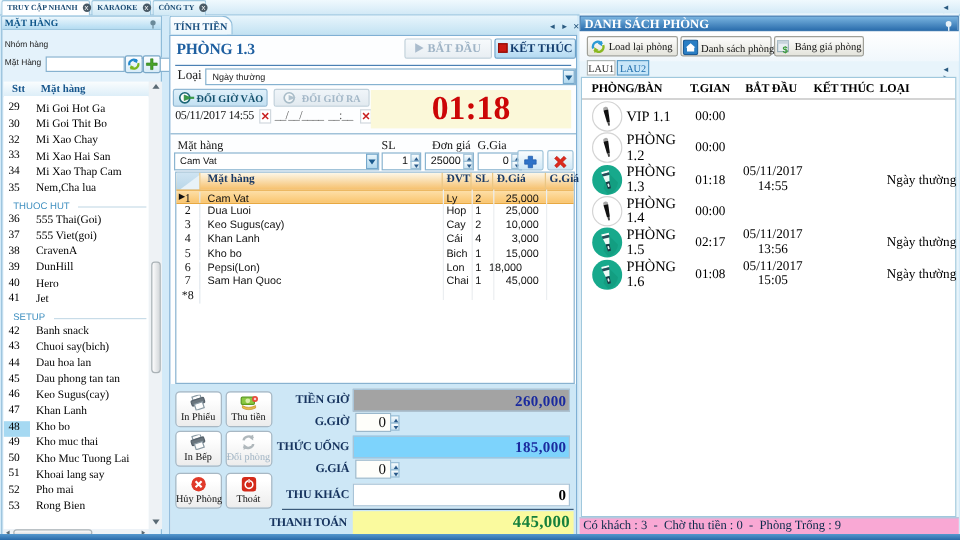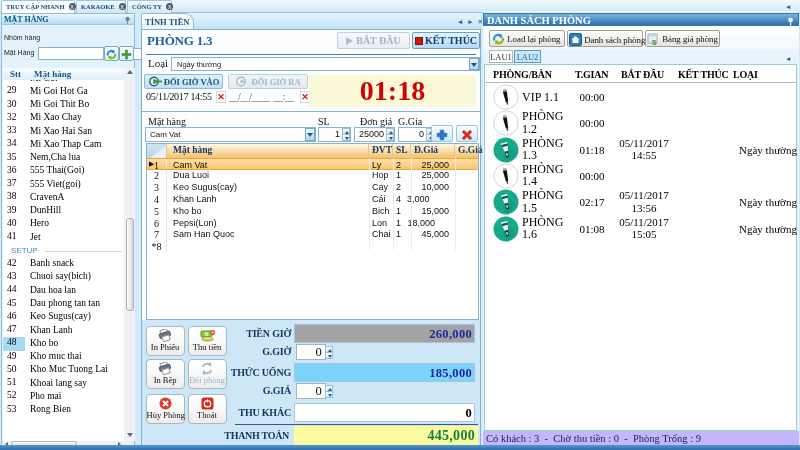--- a/index.html
+++ b/index.html
@@ -83,21 +83,21 @@
 .rbtn svg { vertical-align:-3px; }
 .rtab { position:absolute; top:39px; height:13px; font-size:8.5px; white-space:nowrap;}
 #rlist { left:1px; top:53px; width:313px; height:367px; background:#fff; border:1px solid #a0c8dd; }
 .rhcol { position:absolute; top:4px; font-weight:bold; font-size:10px; letter-spacing:-0.2px; color:#000; white-space:nowrap;}
 .rrow { position:absolute; left:0; width:100%; height:26px; }
 .circle { position:absolute; left:8px; top:0px; width:26px; height:26px; border-radius:50%;}
 .rname { position:absolute; left:37px; font-size:12px; color:#000; line-height:12.5px; white-space:nowrap;}
 .rtime { position:absolute; left:86px; width:42px; text-align:center; font-size:11px; color:#000;}
 .rstart { position:absolute; left:128px; width:62px; text-align:center; font-size:11px; color:#000; line-height:12.5px;}
 .rloai { position:absolute; left:254px; font-size:11px; color:#000; white-space:nowrap;}
-#rstatus { left:0px; top:420px; width:316px; height:14px; background:#c4b5fd; border-top:1px solid #a8cce0; font-size:10.5px; color:#0a2a4a; padding:1px 0 0 3px;}
+#rstatus { left:0px; top:420px; width:316px; height:14px; background:#f9a8d4; border-top:1px solid #a8cce0; font-size:10.5px; color:#0a2a4a; padding:1px 0 0 3px;}
 #footer { left:0; top:445px; width:800px; height:5px; background:linear-gradient(#5598ce,#2a6aa8);}
 .navarr { position:absolute; font-size:6.5px; color:#2a5a80; font-family:"Liberation Sans",sans-serif; letter-spacing:1px;}
 </style>
 </head>
 <body>
 
 <div class="abs" id="topstrip"></div>
 <div class="ttab on abs" style="left:1px; width:74px;">TRUY CẬP NHANH<span class="tclose">x</span></div>
 <div class="ttab off abs" style="left:76px; width:50px;">KARAOKE<span class="tclose">x</span></div>
 <div class="ttab off abs" style="left:127px; width:45px;">CÔNG TY<span class="tclose">x</span></div>
@@ -155,20 +155,21 @@
           <span class="nm">Mi Xao Hai San</span>
         </div>
         <div class="lrow">
           <span class="num">34</span>
           <span class="nm">Mi Xao Thap Cam</span>
         </div>
         <div class="lrow">
           <span class="num">35</span>
           <span class="nm">Nem,Cha lua</span>
         </div>
+        <div class="lgrp">THUOC HUT<i style="left:62px;"></i></div>
         <div class="lrow">
           <span class="num">36</span>
           <span class="nm">555 Thai(Goi)</span>
         </div>
         <div class="lrow">
           <span class="num">37</span>
           <span class="nm">555 Viet(goi)</span>
         </div>
         <div class="lrow">
           <span class="num">38</span>
@@ -333,21 +334,21 @@
         <div class="c" style="left:26px;">Keo Sugus(cay)</div>
         <div class="c" style="left:225px;">Cay</div>
         <div class="c" style="left:249px;">2</div>
         <div class="c" style="left:260px;width:42px;text-align:right;">10,000</div>
       </div>
       <div class="grow" style="top:49.400000000000006px;">
         <div class="c numc" style="left:0;width:20px;text-align:center;">4</div>
         <div class="c" style="left:26px;">Khan Lanh</div>
         <div class="c" style="left:225px;">Cái</div>
         <div class="c" style="left:249px;">4</div>
-        <div class="c" style="left:260px;width:42px;">3,000</div>
+        <div class="c" style="left:260px;width:42px;text-align:right;">3,000</div>
       </div>
       <div class="grow" style="top:61.2px;">
         <div class="c numc" style="left:0;width:20px;text-align:center;">5</div>
         <div class="c" style="left:26px;">Kho bo</div>
         <div class="c" style="left:225px;">Bich</div>
         <div class="c" style="left:249px;">1</div>
         <div class="c" style="left:260px;width:42px;text-align:right;">15,000</div>
       </div>
       <div class="grow" style="top:73px;">
         <div class="c numc" style="left:0;width:20px;text-align:center;">6</div>

